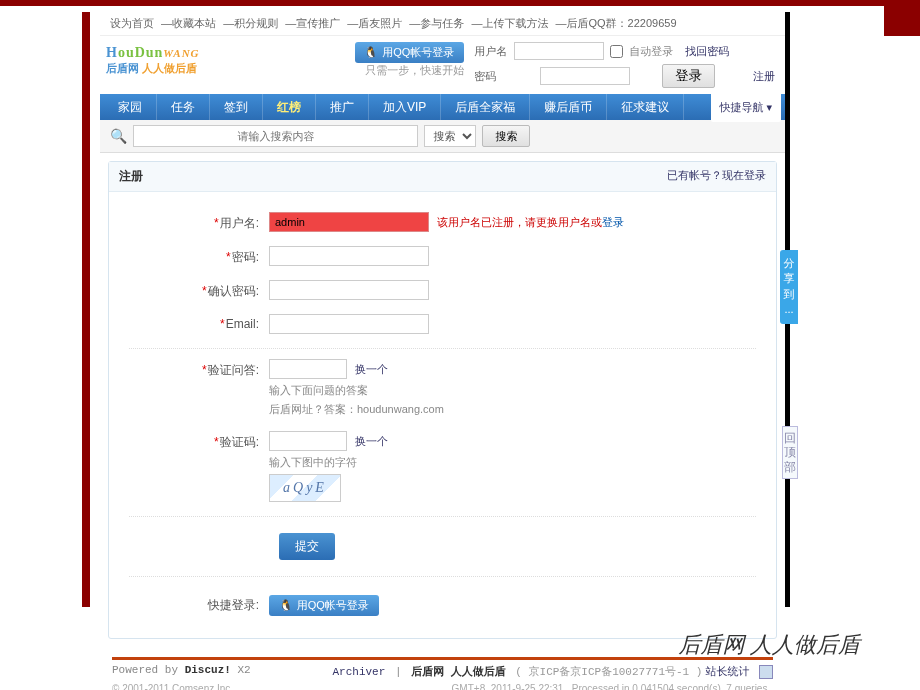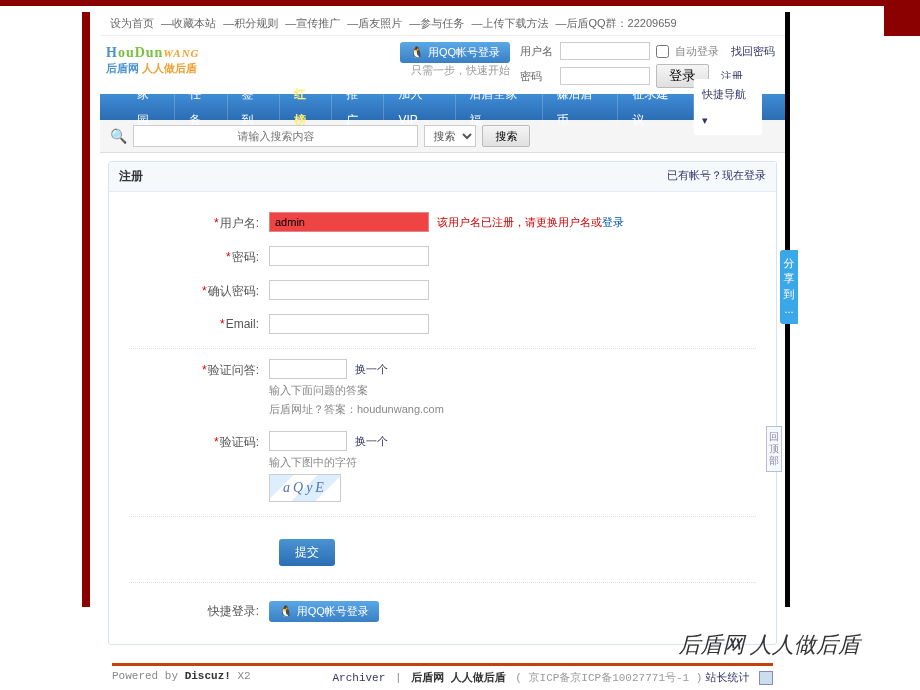--- a/index.html
+++ b/index.html
@@ -21,21 +21,21 @@
 .logo-bot { font-size: 11px; color: #4a93d2; font-weight: bold; }
 .logo-bot .o { color: #f0a030; }
 .qq-login-btn { background: linear-gradient(#5ba7e5,#3a7fc4); color: #fff; padding: 3px 10px; border-radius: 3px; font-size: 11px; display: inline-flex; align-items: center; gap: 4px; }
 .qq-hint { color: #999; font-size: 11px; }
 .login-area { display: flex; gap: 6px; align-items: center; font-size: 11px; flex-wrap: wrap; }
 .login-row { display: flex; gap: 6px; align-items: center; }
 .login-row label { width: 34px; text-align: left; color: #666; }
 .login-row input[type=text], .login-row input[type=password] { width: 90px; height: 18px; border: 1px solid #ccc; padding: 0 3px; }
 .login-btn { background: linear-gradient(#f5f5f5,#e0e0e0); border: 1px solid #bbb; padding: 2px 12px; border-radius: 2px; cursor: pointer; }
 
-.nav { background: linear-gradient(#3f8cd6,#2b6db4); display: flex; align-items: center; height: 26px; padding: 0 23px; }
+.nav { background: linear-gradient(#3f8cd6,#2b6db4); display: flex; align-items: center; height: 26px; padding: 0 4px; }
 .nav a { color: #fff; padding: 0 14px; font-size: 12px; line-height: 26px; display: inline-block; border-right: 1px solid rgba(255,255,255,0.2); }
 .nav a.active { color: #ffee77; font-weight: bold; }
 .nav .quicknav { margin-left: auto; background: #fff; color: #336; padding: 2px 8px; border-radius: 2px; font-size: 11px; }
 
 .searchbar { background: #f5f5f5; padding: 5px 10px; display: flex; align-items: center; gap: 6px; border-bottom: 1px solid #ddd; }
 .search-input { flex: 0 0 285px; height: 22px; border: 1px solid #ccc; padding: 0 6px; color: #aaa; font-size: 11px; text-align: center; }
 .search-select { height: 22px; border: 1px solid #ccc; font-size: 11px; color: #555; background: #fff; padding: 0 4px; }
 .search-btn { height: 22px; padding: 0 12px; background: linear-gradient(#f5f5f5,#e0e0e0); border: 1px solid #bbb; border-radius: 2px; font-size: 11px; }
 
 .panel { margin: 8px 8px; border: 1px solid #d6e4ef; border-radius: 3px; }
@@ -50,34 +50,34 @@
 .form-row .req { color: #d00; margin-right: 1px; }
 .form-row .ctl { display: flex; flex-direction: column; gap: 4px; }
 .form-row .ctl-inline { display: flex; align-items: center; gap: 8px; }
 .txt { width: 160px; height: 20px; border: 1px solid #ccc; padding: 0 5px; font-size: 11px; }
 .txt.err { border-color: #d88; background: #ef4444; }
 .error-msg { color: #c00; font-size: 11px; }
 .error-msg a { color: #0055aa; }
 .hint { color: #888; font-size: 11px; }
 .link-small { color: #336; font-size: 11px; }
 .captcha-img { width: 72px; height: 28px; background: linear-gradient(135deg,#def 25%,#fff 25%,#fff 50%,#def 50%,#def 75%,#fff 75%); border: 1px solid #ccc; display: flex; align-items: center; justify-content: center; font-family: Georgia; font-style: italic; color: #5577aa; font-size: 14px; letter-spacing: 3px; }
-.submit-btn { background: linear-gradient(#4a93d2,#2b6db4); color: #fff; border: none; padding: 5px 16px; border-radius: 3px; font-size: 12px; cursor: pointer; margin-left: 150px; margin-top: 12px; }
+.submit-btn { background: linear-gradient(#4a93d2,#2b6db4); color: #fff; border: none; padding: 5px 16px; border-radius: 3px; font-size: 12px; cursor: pointer; margin-left: 150px; margin-top: 6px; }
 .form-divider { border-top: 1px dotted #ddd; margin: 10px 0; }
 .quick-login-row { display: flex; align-items: center; padding: 8px 0 12px; }
 .quick-login-row .lab2 { width: 140px; text-align: right; padding-right: 10px; color: #555; }
 
 .footer { padding: 10px 12px 4px; font-size: 11px; color: #888; }
 .footer-top { display: flex; justify-content: space-between; border-top: 3px solid #c2410c; padding-top: 4px; font-family: Liberation Mono, monospace; }
 .footer-top .fl a { color: #336; }
 .footer-top .fr a { color: #336; margin: 0 3px; }
 .footer-bot { display: flex; justify-content: space-between; color: #aaa; font-size: 10px; margin-top: 4px; }
 .cnzz { display: inline-block; width: 14px; height: 14px; border: 1px solid #88b; background: #cde; vertical-align: middle; }
 
 .share-tab { position: absolute; right: 122px; top: 244px; width: 18px; background: #3aa7e8; color: #fff; font-size: 11px; padding: 6px 3px; text-align: center; border-radius: 3px 0 0 3px; line-height: 1.4; }
-.back-top { position: absolute; right: 138px; top: 420px; width: 16px; border: 1px solid #bbd; color: #88a; font-size: 10px; padding: 4px 1px; text-align: center; background: #f5f9fc; line-height: 1.2; }
+.back-top { position: absolute; right: 122px; top: 420px; width: 16px; border: 1px solid #bbd; color: #88a; font-size: 12px; padding: 4px 1px; text-align: center; background: #f5f9fc; line-height: 1.2; }
 .slide-caption { position: absolute; bottom: 30px; right: 60px; font-style: italic; font-size: 22px; color: #333; font-family: "KaiTi", serif; }
 .red-bar-left { position: absolute; left: 82px; top: 6px; width: 8px; height: 595px; background: #8b0000; }
 .vbar { position: absolute; right: 130px; top: 6px; width: 5px; height: 595px; background: #000; }
 </style>
 </head>
 <body>
 
 <div class="slide-frame">
   <div class="red-right"></div>
   <div class="red-bar-left"></div>
@@ -111,21 +111,21 @@
         </div>
         <div class="login-area">
           <div>
             <div class="login-row">
               <label>用户名</label>
               <input type="text" style="">
               <input type="checkbox" style="">
               <span style="color:#888">自动登录</span>
               <a style="color:#336;margin-left:6px;">找回密码</a>
             </div>
-            <div class="login-row" style="margin-top:4px;">
+            <div class="login-row" style="margin-top:4px;gap:32px;">
               <label>密码</label>
               <input type="password" style="">
               <button class="login-btn">登录</button>
               <a style="color:#336;margin-left:6px;">注册</a>
             </div>
           </div>
         </div>
       </div>
     </div>
 

